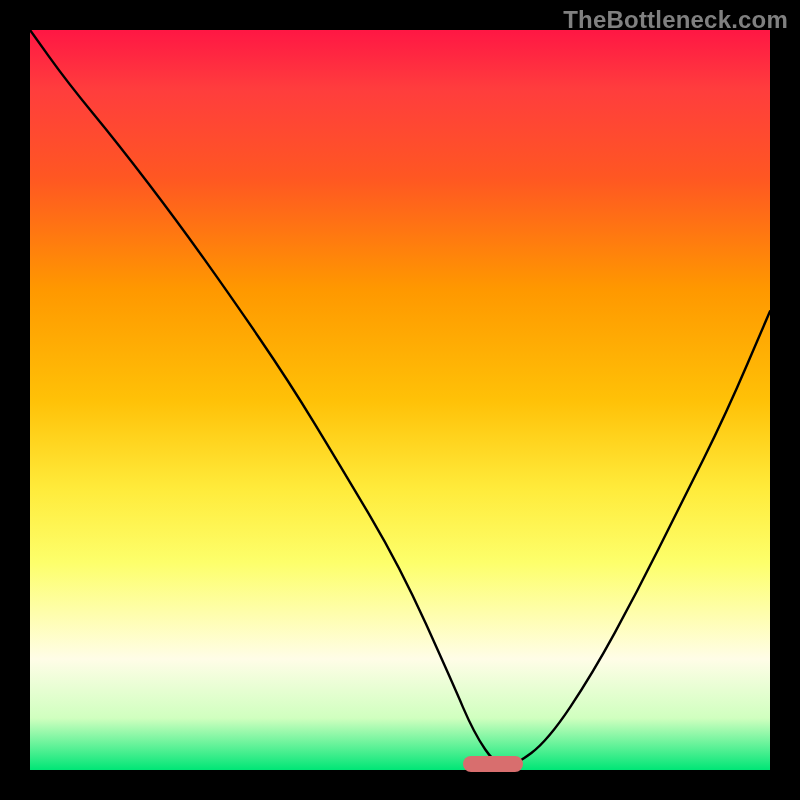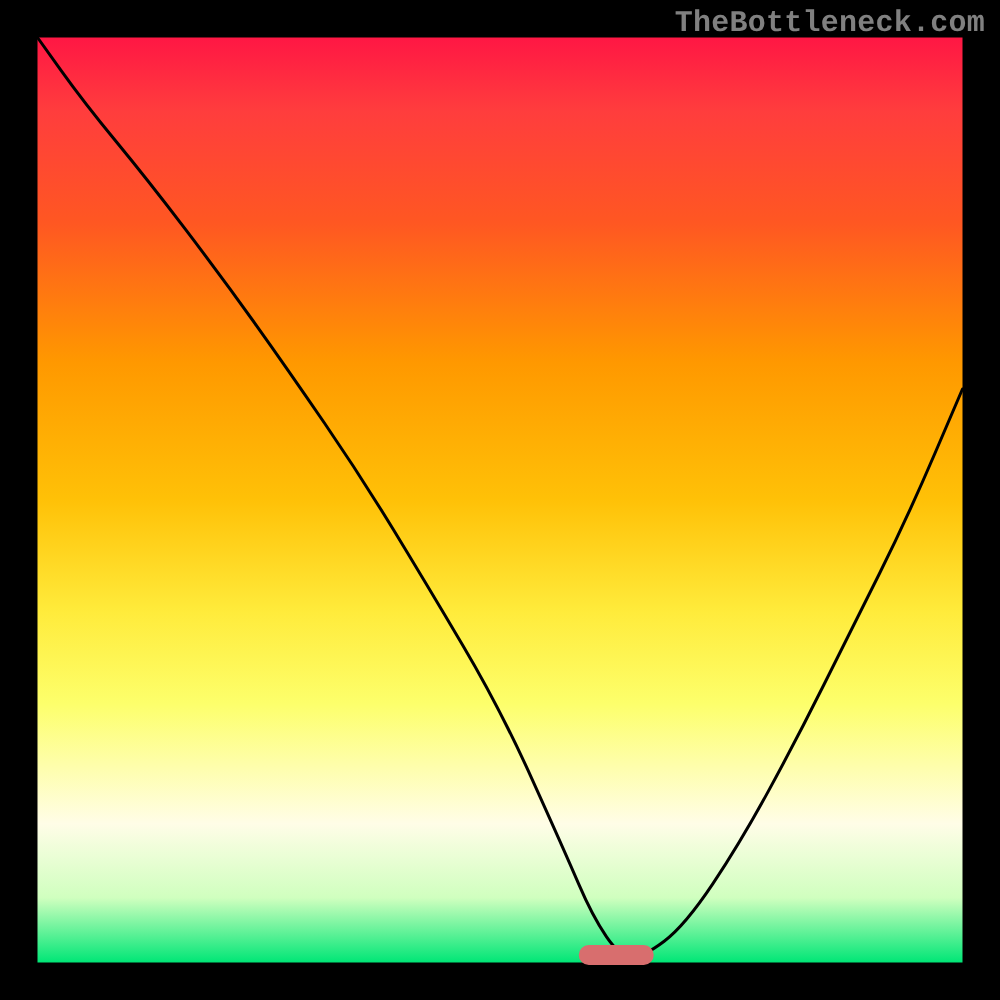--- a/index.html
+++ b/index.html
@@ -10,21 +10,20 @@
     background: #000;
     overflow: hidden;
     font-family: Arial, Helvetica, sans-serif;
   }
   .chart-frame {
     position: absolute;
     top: 0;
     left: 0;
     width: 800px;
     height: 560px;
-    font-family: Liberation Mono, monospace;
   }
   .plot-area {
     position: absolute;
     top: 30px;
     left: 30px;
     width: 740px;
     height: 740px;
     background: linear-gradient(to bottom,
       #ff1744 0%,
       #ff3d3d 8%,

